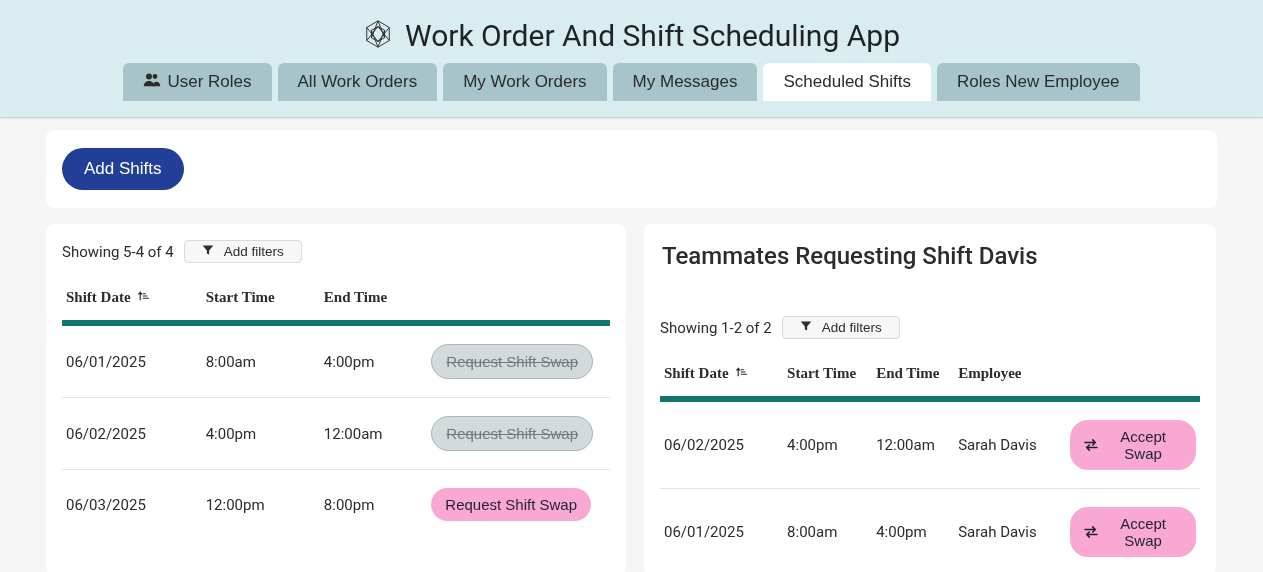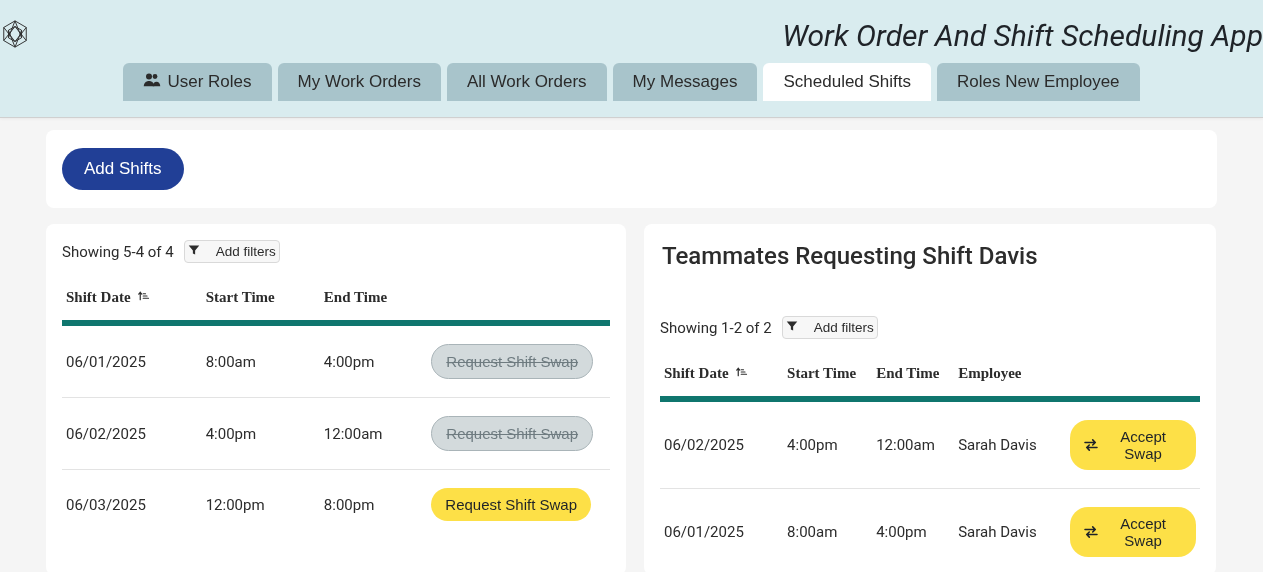--- a/index.html
+++ b/index.html
@@ -12,24 +12,23 @@
       overflow: hidden;
     }
     .header {
       background: #d9ecef;
       border-bottom: 1px solid #d0d0d0;
       box-shadow: 0 1px 3px rgba(0,0,0,0.05);
     }
     .title-bar {
       display: flex;
       align-items: center;
-      justify-content: space-between;
+      justify-content: center;
       gap: 12px;
       padding: 18px 0 10px 0;
-      font-style: italic;
     }
     .title-bar svg { width: 30px; height: 30px; }
     .app-title {
       font-size: 30px;
       font-weight: 400;
       color: #1f2328;
     }
     .nav-tabs {
       display: flex;
       justify-content: center;
@@ -93,25 +92,25 @@
       display: flex;
       align-items: center;
       gap: 10px;
       margin-bottom: 12px;
       font-size: 15px;
       color: #2c2c2c;
     }
     .filter-btn {
       display: inline-flex;
       align-items: center;
-      gap: 16px;
+      gap: 10px;
       background: #f7f7f7;
       border: 1px solid #d9d9d9;
       border-radius: 4px;
-      padding: 3px 3px;
+      padding: 3px 17px;
       font-size: 13.5px;
       color: #2c2c2c;
       cursor: pointer;
     }
     .filter-btn svg { width: 12px; height: 12px; }
     table {
       width: 100%;
       border-collapse: collapse;
       font-size: 15px;
     }
@@ -129,21 +128,21 @@
       padding: 18px 4px;
       border-bottom: 1px solid #e3e3e3;
       color: #2c2c2c;
       vertical-align: middle;
     }
     tr:last-child td { border-bottom: none; }
     .pill-btn {
       display: inline-flex;
       align-items: center;
       gap: 6px;
-      background: #fde047;
+      background: #f9a8d4;
       color: #1f2328;
       border: none;
       border-radius: 18px;
       padding: 8px 14px;
       font-size: 15px;
       cursor: pointer;
     }
     .pill-btn.disabled {
       color: #6e7b80;
       text-decoration: line-through;
@@ -186,24 +185,24 @@
         <svg viewBox="0 0 24 20" fill="#2b2b2b">
             <circle cx="8" cy="6" r="4"></circle>
             <circle cx="16" cy="6" r="3.2"></circle>
             <path d="M1 19c0-4 3-7 7-7s7 3 7 7"></path>
             <path d="M13 19c0-3.5 2.2-6 5-6s5 2.5 5 6" fill="#2b2b2b"></path>
           </svg>
       </span>
       <span>User Roles</span>
     </button>
     <button class="nav-tab">
+      <span>All Work Orders</span>
+    </button>
+    <button class="nav-tab">
       <span>My Work Orders</span>
-    </button>
-    <button class="nav-tab">
-      <span>All Work Orders</span>
     </button>
     <button class="nav-tab">
       <span>My Messages</span>
     </button>
     <button class="nav-tab active">
       <span>Scheduled Shifts</span>
     </button>
     <button class="nav-tab">
       <span>Roles New Employee</span>
     </button>

